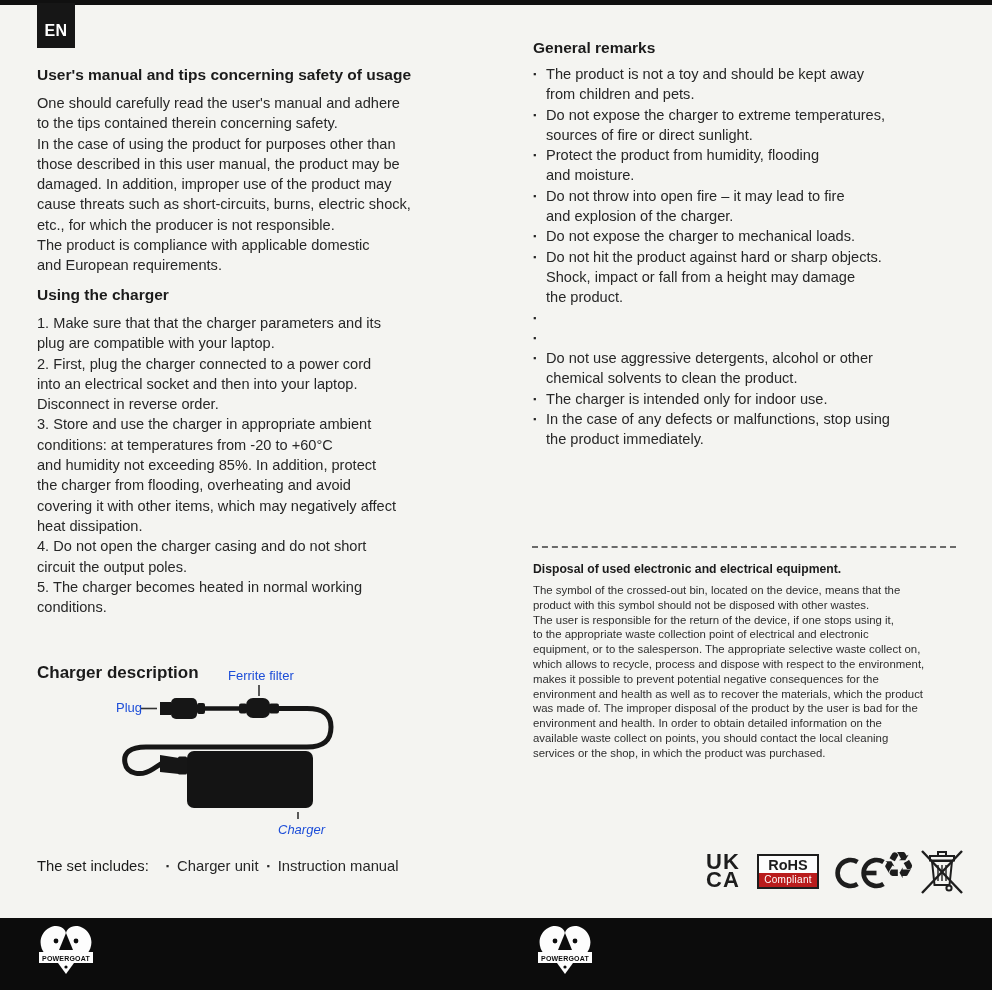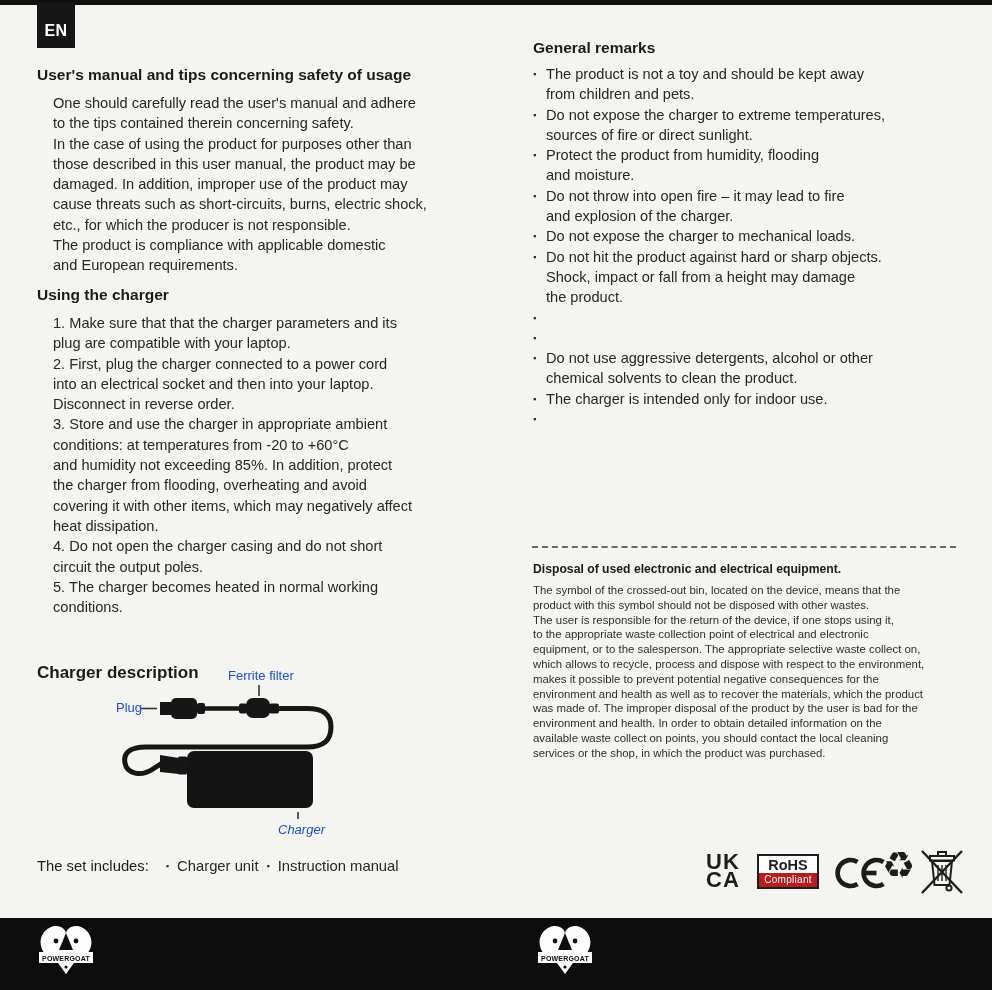--- a/index.html
+++ b/index.html
@@ -13,21 +13,21 @@
   .pre{white-space:pre-line;}
   
   .top-strip{left:0;top:0;width:992px;height:5px;background:#101010;}
   
   .en-badge{left:37px;top:3px;width:38px;height:45px;background:#161616;
     display:flex;align-items:center;justify-content:center;padding-top:10px;box-sizing:border-box;}
   .en-badge span{color:#fff;font-weight:bold;font-size:16px;letter-spacing:0.5px;}
   
   .h{font-weight:bold;color:#1b1b1b;font-size:15.5px;}
   .h-big{font-weight:bold;color:#1b1b1b;font-size:17px;}
-  .body-txt{font-size:14.6px;line-height:20.3px;color:#272727;margin-left:16px;}
+  .body-txt{font-size:14.6px;line-height:20.3px;color:#272727;}
   
   .blist{left:533px;width:455px;list-style:none;margin:0;padding:0;}
   .blist li{display:flex;align-items:flex-start;font-size:14.6px;line-height:20.3px;color:#272727;}
   .blist .blt{flex:0 0 13px;font-size:9px;line-height:20.3px;color:#222;}
   
   .divider{border-top:2px dashed #6a6a6a;height:0;}
   .small-h{font-weight:bold;font-size:12.2px;color:#1b1b1b;}
   .small-txt{font-size:11.4px;line-height:14.8px;color:#2e2e2e;}
   
   .diagram{left:100px;top:666px;width:345px;height:182px;}
@@ -162,20 +162,22 @@
       <span class="blt">▪</span>
       <span class="pre">Do not use aggressive detergents, alcohol or other
 chemical solvents to clean the product.</span>
     </li>
   <li>
       <span class="blt">▪</span>
       <span class="pre">The charger is intended only for indoor use.</span>
     </li>
   <li>
       <span class="blt">▪</span>
+      <span class="pre">In the case of any defects or malfunctions, stop using
+the product immediately.</span>
     </li>
 </ul>
 
 <div class="abs divider" style="left:532px;top:546px;width:424px;"></div>
 <div class="abs small-h" style="left:533px;top:562px;">Disposal of used electronic and electrical equipment.</div>
 <div class="abs small-txt pre" style="left:533px;top:583px;width:455px;">The symbol of the crossed-out bin, located on the device, means that the
 product with this symbol should not be disposed with other wastes.
 The user is responsible for the return of the device, if one stops using it,
 to the appropriate waste collection point of electrical and electronic
 equipment, or to the salesperson. The appropriate selective waste collect on,

